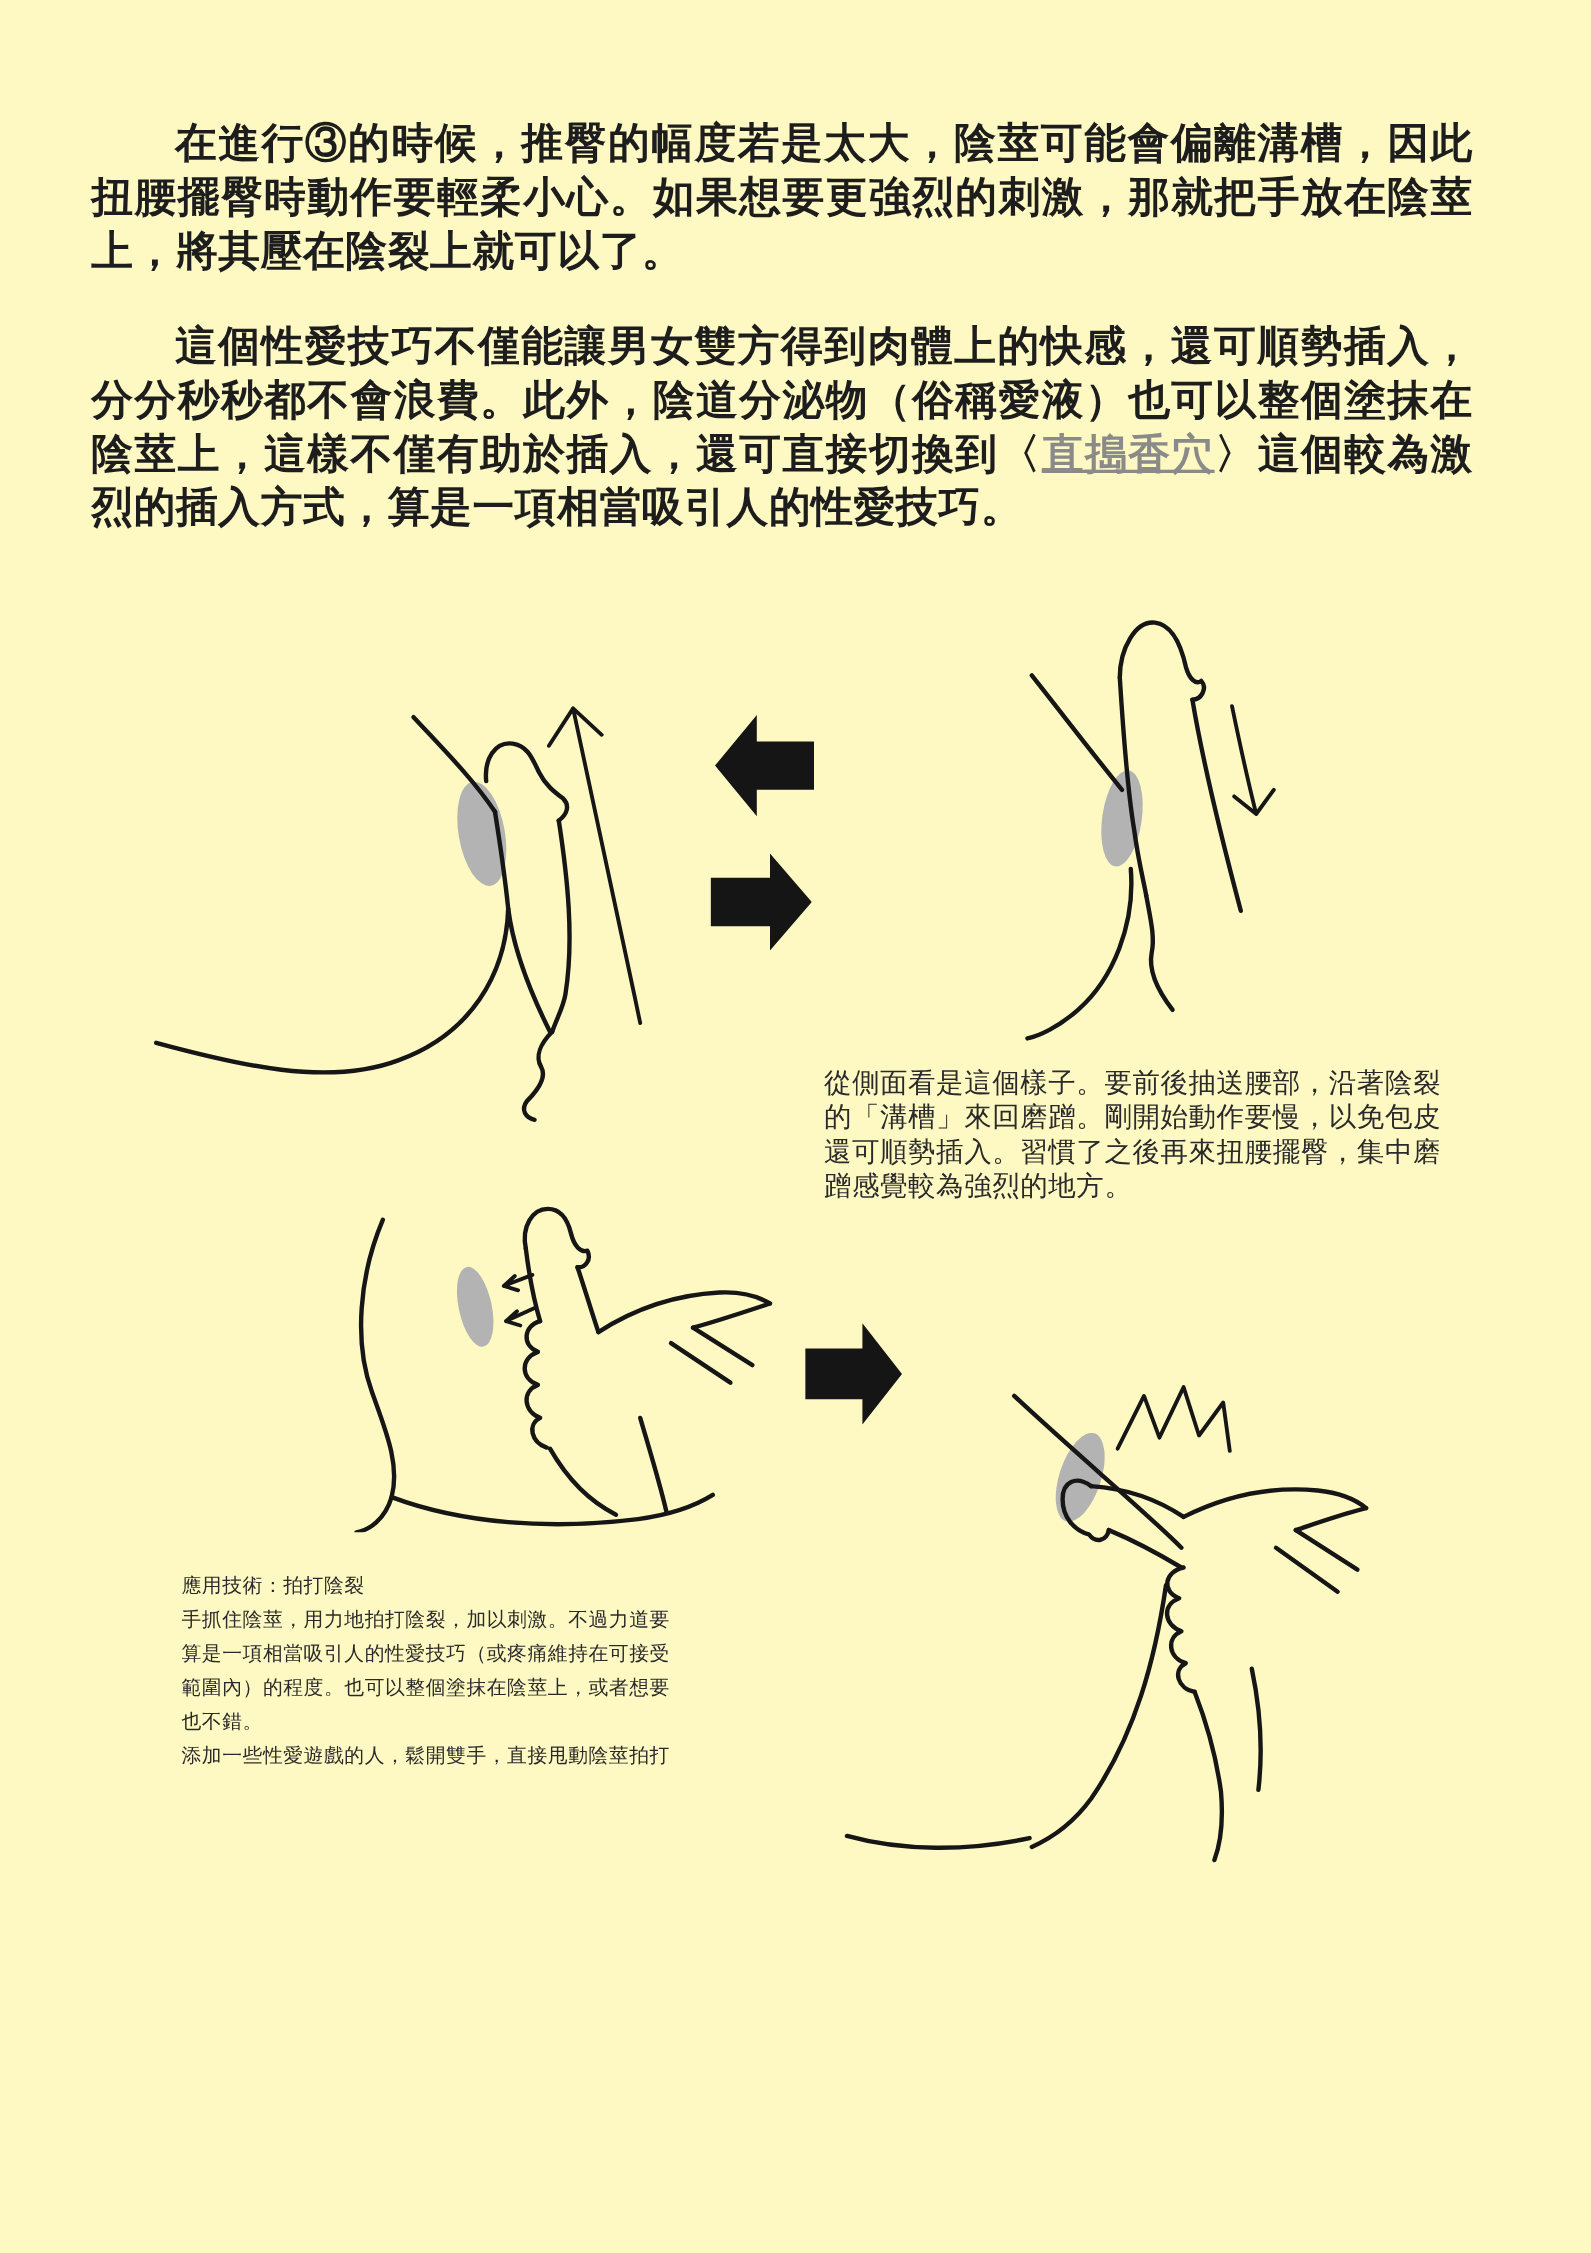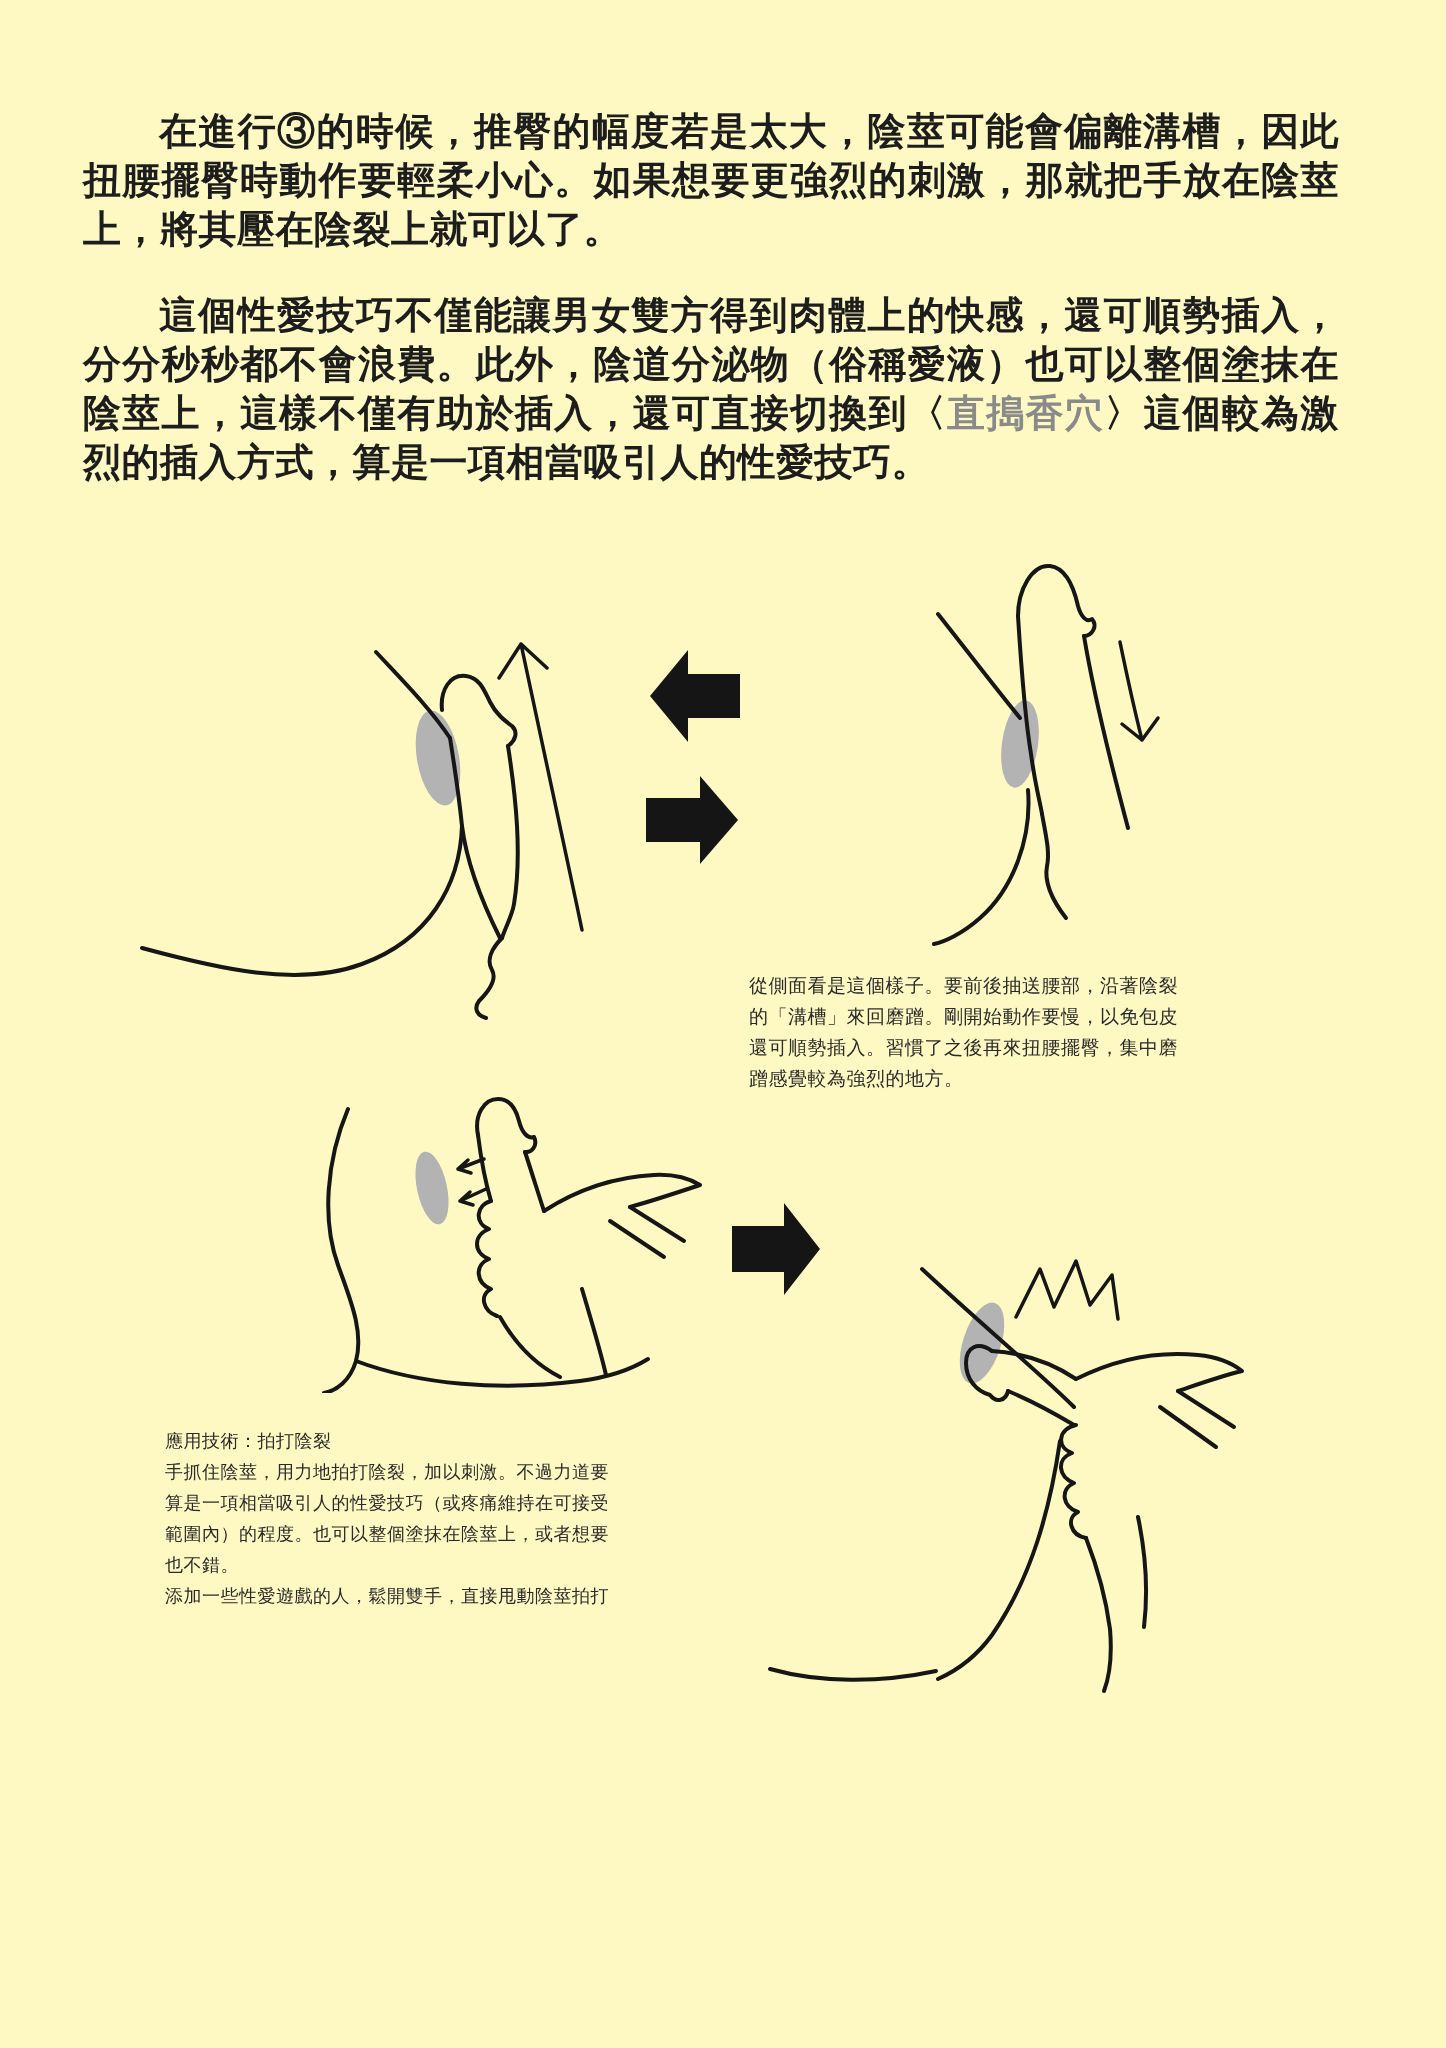--- a/index.html
+++ b/index.html
@@ -17,24 +17,24 @@
     left:83px;width:1256px;
     font-size:38px;line-height:49px;
     font-weight:600;
     text-align:justify;
     text-indent:76px;
     letter-spacing:0.5px;
     margin:0;
   }
   .para-1{top:107px;}
   .para-2{top:291px;}
-  .muted{color:#8a8a8a;}
+  .muted{color:#8a8a8a;text-decoration:underline;}
   .caption{
     position:absolute;
-    font-size:19px;line-height:31px;
+    font-size:25px;line-height:31px;
     font-weight:400;
     color:#2a2a2a;
     letter-spacing:0.5px;
   }
   .caption-1{left:749px;top:970px;width:580px;}
   .caption-2{left:165px;top:1426px;width:560px;font-size:18px;}
   .caption div{white-space:nowrap;}
   .fig{position:absolute;}
   .fig path, .fig line, .fig polyline{
     fill:none;stroke:#161616;stroke-width:4;

